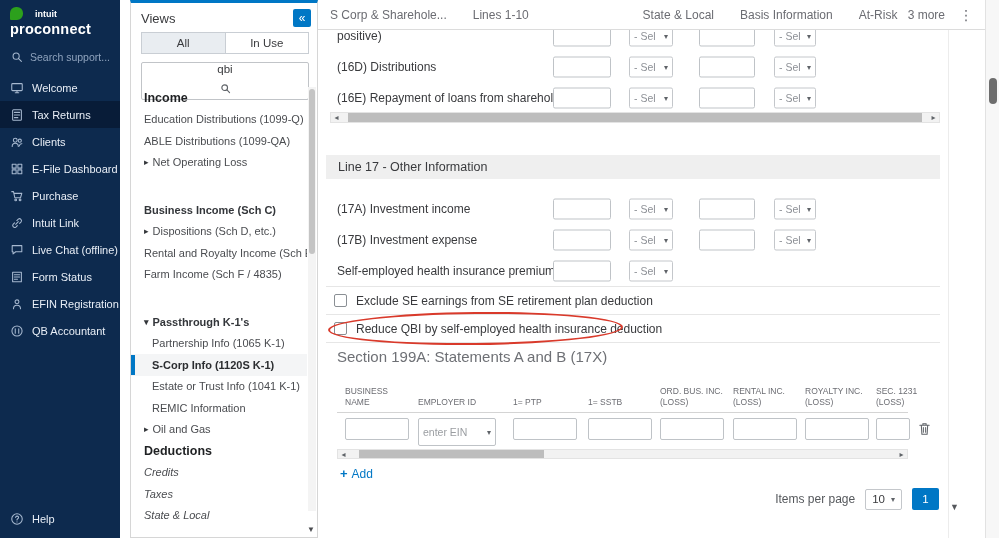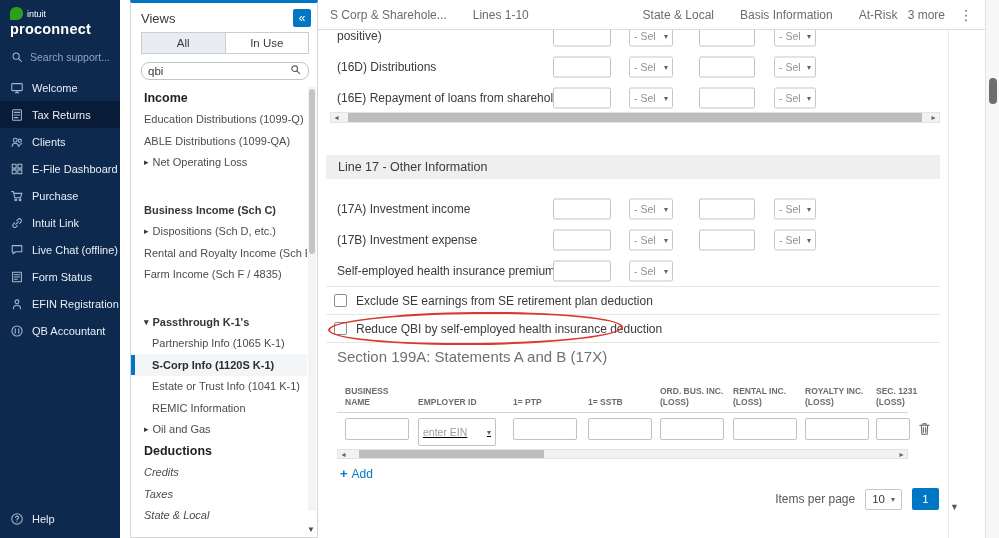--- a/index.html
+++ b/index.html
@@ -3,41 +3,41 @@
 <meta charset="utf-8">
 <style>
   * { margin:0; padding:0; box-sizing:border-box; }
   html,body { background:#fff; }
   body { font-family:"Liberation Sans", sans-serif; }
   .app { position:relative; width:999px; height:538px; background:#fff; overflow:hidden; }
 
   
   .sidebar { position:absolute; left:0; top:0; width:120px; height:538px; background:#0d2a4e; color:#fff; }
   .brand { padding:7px 10px 2px; }
-  .brand-row { display:flex; align-items:center; gap:4px; }
+  .brand-row { display:flex; align-items:center; gap:12px;font-weight:bold; }
   .brand-bubble { width:13px; height:13px; background:#2ca01c; border-radius:6px 6px 6px 1px; }
   .brand-top { font-size:9px; color:#fff; }
   .brand-bottom { font-size:14.5px; font-weight:bold; letter-spacing:.2px; margin-top:1px; }
   .sb-search { display:flex; align-items:center; gap:6px; padding:11px 10px 8px; color:#8fa3bd; font-size:10.5px; cursor:pointer; }
   .sb-nav { margin-top:2px; }
   .sb-item { display:flex; align-items:center; gap:8px; height:27px; padding:0 10px; font-size:11px; color:#e8eef6; cursor:pointer; white-space:nowrap; overflow:hidden; }
   .sb-item.active { background:#081c38; }
   .sb-icon { width:14px; height:14px; flex:none; color:#a7b9d0; }
   .sb-icon svg { width:14px; height:14px; fill:none; stroke:currentColor; stroke-width:1.2; stroke-linecap:round; stroke-linejoin:round; }
   .sb-help { position:absolute; left:0; bottom:6px; display:flex; align-items:center; gap:8px; height:26px; padding:0 10px; font-size:11px; color:#e8eef6; cursor:pointer; width:100%; }
 
   
   .views { position:absolute; left:130px; top:0; width:188px; height:538px; background:#fff; border:1px solid #d6d6d6; border-top:3px solid #0077c5; }
   .views-header { display:flex; justify-content:space-between; align-items:center; padding:6px 6px 2px 10px; }
   .views-title { font-size:13px; color:#393a3d; }
   .collapse-btn { width:18px; height:18px; background:#0077c5; color:#fff; font-size:12px; line-height:1; display:flex; align-items:center; justify-content:center; border-radius:2px; cursor:pointer; }
   .views-tabs { display:flex; margin:3px 8px 0 10px; border:1px solid #c9ced4; }
   .views-tab { flex:1; text-align:center; font-size:11.5px; padding:4px 0; color:#393a3d; background:#fff; cursor:pointer; }
   .views-tab.active { background:#e9edf1; border-right:1px solid #c9ced4; }
-  .views-search { display:flex; align-items:center; justify-content:space-between; margin:8px 8px 0 10px; border:1px solid #c1c4c8; height:18px; padding:0 6px; border-radius:8px; cursor:text; }
+  .views-search { display:flex; align-items:center; justify-content:space-between; margin:8px 8px 0 10px; border:1px solid #c1c4c8; height:38px; padding:0 6px; border-radius:2px; cursor:text;flex-direction:column; }
   .views-search-text { font-size:11.5px; color:#393a3d; }
   .views-search .search-icon svg { width:13px; height:13px; fill:none; stroke:#5f6368; stroke-width:1.4; stroke-linecap:round; }
   .views-list { position:absolute; top:84px; left:0; right:10px; bottom:4px; overflow:hidden; }
   .v-row { position:relative; display:flex; align-items:center; height:21.5px; padding-left:13px; font-size:11px; color:#4a4c50; cursor:pointer; white-space:nowrap; overflow:hidden; }
   .v-row.section { font-weight:bold; color:#1f2123; font-size:12.5px; }
   .v-row.item-bold { font-weight:bold; color:#33363a;margin-top:26px; }
   .v-row.item-plain { font-size:11px;font-style:italic; }
   .v-row.child { padding-left:21px; }
   .v-row.selected { font-weight:bold; background:#f4f5f6; color:#2b2d30; }
   .v-row.selected::before { content:""; position:absolute; left:0; top:1px; bottom:1px; width:4px; background:#0077c5; }
@@ -83,24 +83,24 @@
   .cb-row { position:relative; height:28px; border-bottom:1px solid #e6e6e6; display:flex; align-items:center; gap:9px; padding-left:8px; }
   .cb-box { width:13px; height:13px; border:1px solid #8a8f94; border-radius:2px; background:#fff; flex:none; cursor:pointer; }
   .cb-label { font-size:12px; color:#393a3d; white-space:nowrap; }
 
   .annotation-ellipse { position:absolute; top:282px; left:10px; width:295px; height:33px; border:2.5px solid #d93a2b; border-radius:50%; transform:rotate(-0.6deg); pointer-events:none; z-index:5; }
 
   .sec199a-title { position:absolute; top:318px; left:19px; font-size:15px; color:#6e7075; }
 
   .table-199a { position:absolute; top:345px; left:19px; width:571px; }
   .t-head { position:relative; height:38px; border-bottom:1px solid #d4d4d4; }
-  .col-h { position:absolute; bottom:4px; font-size:8.5px; color:#6b6c72; line-height:1.3;font-weight:bold; }
+  .col-h { position:absolute; bottom:4px; font-size:8.5px; color:#6b6c72; line-height:1.3; }
   .t-row { position:relative; height:32px; }
   .t-input { position:absolute; top:5px; height:22px; border:1px solid #bfc3c7; border-radius:2px; padding:0 4px; font:11px "Liberation Sans", sans-serif; outline:none; background:#fff; }
-  .ein-combo { position:absolute; top:5px; left:81px; width:78px; height:16px; border:1px solid #bfc3c7; border-radius:2px; display:flex; align-items:center; justify-content:space-between; padding:13px 4px; background:#fff; cursor:pointer;text-decoration:underline; }
+  .ein-combo { position:absolute; top:5px; left:81px; width:78px; height:16px; border:1px solid #bfc3c7; border-radius:2px; display:flex; align-items:center; justify-content:space-between; padding:13px 4px; background:#fff; cursor:pointer; }
   .ein-combo input { border:none; outline:none; width:52px; font:10.5px "Liberation Sans", sans-serif; color:#393a3d; }
   .ein-combo input::placeholder { color:#9a9da1; }
   .trash { position:absolute; left:580px; top:8px; width:15px; height:16px; cursor:pointer; }
   .trash svg { width:15px; height:16px; fill:none; stroke:#5f6368; stroke-width:1.1; stroke-linecap:round; }
   .t-scroll { position:relative; margin-top:4px; display:flex; align-items:center; height:10px; background:#f2f2f2; border:1px solid #e3e3e3; width:100%; }
   .t-scroll .h-thumb { left:10px; width:185px; }
 
   .add-link { position:absolute; top:436px; left:22px; display:flex; align-items:center; gap:4px; color:#0077c5; font-size:12px; cursor:pointer; }
   .add-plus { font-size:13px; font-weight:bold; }
 

